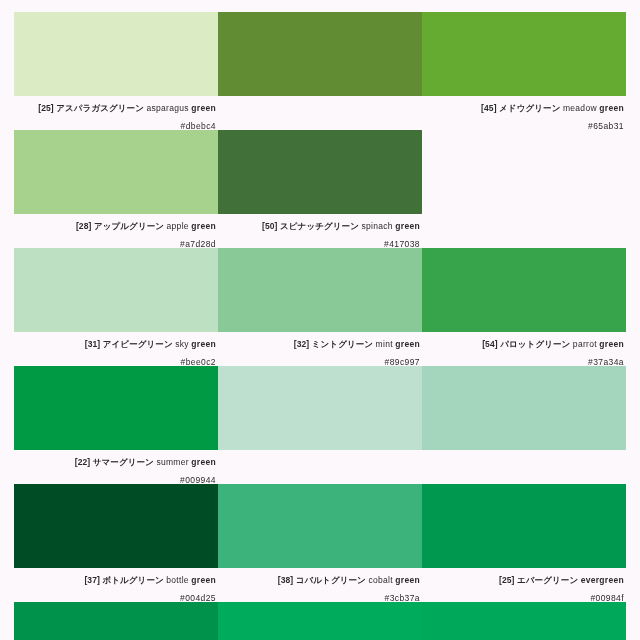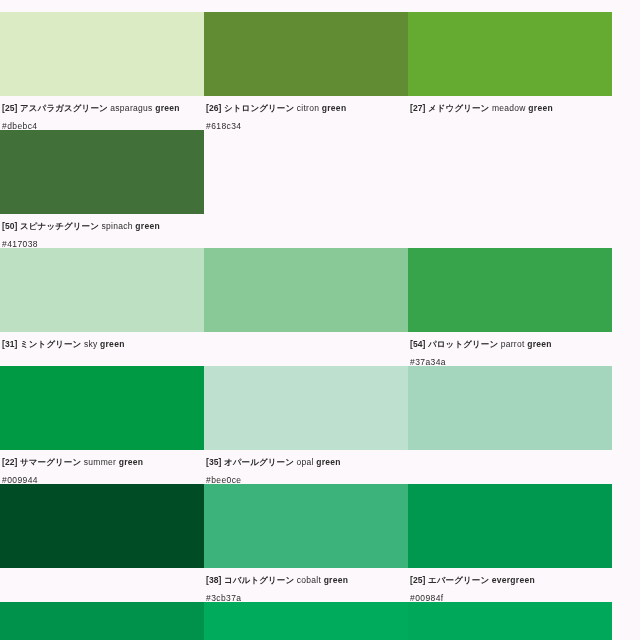--- a/index.html
+++ b/index.html
@@ -6,22 +6,23 @@
   html, body {
     width:640px; height:640px;
     background:#fdf8fb;
     font-family:"Liberation Sans", sans-serif;
     overflow:hidden;
   }
   #palette-page {
     width:640px; height:640px;
     background:#fdf8fb;
     padding-top:12px;
-    padding-left:0;
+    padding-left:14px;
     padding-right:14px;
+    text-align:right;
   }
   .swatch-row {
     display:flex;
     width:612px;
   }
   .swatch-cell {
     width:204px;
     flex:0 0 204px;
   }
   .swatch-chip {
@@ -62,81 +63,90 @@
     <div class="swatch-row">
       <div class="swatch-cell">
         <div class="swatch-chip" style="background: rgb(219, 235, 196);"></div>
         <div class="swatch-info">
           <div class="swatch-title"><span class="idx">[25]</span> <span class="ja">アスパラガスグリーン</span> <span class="en">asparagus</span> <span class="en-b">green</span></div>
           <div class="swatch-hex">#dbebc4</div>
         </div>
       </div>
       <div class="swatch-cell">
         <div class="swatch-chip" style="background: rgb(97, 140, 52);"></div>
-        <div class="swatch-info">
-          <div class="swatch-title"><span class="idx">[26]</span> <span class="ja">シトロングリーン</span> <span class="en">citron</span> <span class="en-b">green</span></div>
-          <div class="swatch-hex">#618c34</div>
-        </div>
       </div>
       <div class="swatch-cell">
         <div class="swatch-chip" style="background: rgb(101, 171, 49);"></div>
         <div class="swatch-info">
-          <div class="swatch-title"><span class="idx">[27]</span> <span class="ja">メドウグリーン</span> <span class="en">meadow</span> <span class="en-b">green</span></div>
+          <div class="swatch-title"><span class="idx">[45]</span> <span class="ja">メドウグリーン</span> <span class="en">meadow</span> <span class="en-b">green</span></div>
+          <div class="swatch-hex">#65ab31</div>
         </div>
       </div>
     </div>
     <div class="swatch-row">
+      <div class="swatch-cell">
+        <div class="swatch-chip" style="background: rgb(167, 210, 141);"></div>
+        <div class="swatch-info">
+          <div class="swatch-title"><span class="idx">[28]</span> <span class="ja">アップルグリーン</span> <span class="en">apple</span> <span class="en-b">green</span></div>
+          <div class="swatch-hex">#a7d28d</div>
+        </div>
+      </div>
       <div class="swatch-cell">
         <div class="swatch-chip" style="background: rgb(65, 112, 56);"></div>
         <div class="swatch-info">
           <div class="swatch-title"><span class="idx">[50]</span> <span class="ja">スピナッチグリーン</span> <span class="en">spinach</span> <span class="en-b">green</span></div>
           <div class="swatch-hex">#417038</div>
         </div>
       </div>
     </div>
     <div class="swatch-row">
       <div class="swatch-cell">
         <div class="swatch-chip" style="background: rgb(190, 224, 194);"></div>
         <div class="swatch-info">
-          <div class="swatch-title"><span class="idx">[31]</span> <span class="ja">ミントグリーン</span> <span class="en">sky</span> <span class="en-b">green</span></div>
+          <div class="swatch-title"><span class="idx">[31]</span> <span class="ja">アイビーグリーン</span> <span class="en">sky</span> <span class="en-b">green</span></div>
+          <div class="swatch-hex">#bee0c2</div>
         </div>
       </div>
       <div class="swatch-cell">
         <div class="swatch-chip" style="background: rgb(137, 201, 151);"></div>
+        <div class="swatch-info">
+          <div class="swatch-title"><span class="idx">[32]</span> <span class="ja">ミントグリーン</span> <span class="en">mint</span> <span class="en-b">green</span></div>
+          <div class="swatch-hex">#89c997</div>
+        </div>
       </div>
       <div class="swatch-cell">
         <div class="swatch-chip" style="background: rgb(55, 163, 74);"></div>
         <div class="swatch-info">
           <div class="swatch-title"><span class="idx">[54]</span> <span class="ja">パロットグリーン</span> <span class="en">parrot</span> <span class="en-b">green</span></div>
           <div class="swatch-hex">#37a34a</div>
         </div>
       </div>
     </div>
     <div class="swatch-row">
       <div class="swatch-cell">
         <div class="swatch-chip" style="background: rgb(0, 153, 68);"></div>
         <div class="swatch-info">
           <div class="swatch-title"><span class="idx">[22]</span> <span class="ja">サマーグリーン</span> <span class="en">summer</span> <span class="en-b">green</span></div>
           <div class="swatch-hex">#009944</div>
         </div>
       </div>
       <div class="swatch-cell">
         <div class="swatch-chip" style="background: rgb(190, 224, 206);"></div>
-        <div class="swatch-info">
-          <div class="swatch-title"><span class="idx">[35]</span> <span class="ja">オパールグリーン</span> <span class="en">opal</span> <span class="en-b">green</span></div>
-          <div class="swatch-hex">#bee0ce</div>
-        </div>
       </div>
       <div class="swatch-cell">
         <div class="swatch-chip" style="background: rgb(164, 213, 189);"></div>
       </div>
     </div>
     <div class="swatch-row">
       <div class="swatch-cell">
         <div class="swatch-chip" style="background: rgb(0, 77, 37);"></div>
+        <div class="swatch-info">
+          <div class="swatch-title"><span class="idx">[37]</span> <span class="ja">ボトルグリーン</span> <span class="en">bottle</span> <span class="en-b">green</span></div>
+          <div class="swatch-hex">#004d25</div>
+        </div>
       </div>
       <div class="swatch-cell">
         <div class="swatch-chip" style="background: rgb(60, 179, 122);"></div>
         <div class="swatch-info">
           <div class="swatch-title"><span class="idx">[38]</span> <span class="ja">コバルトグリーン</span> <span class="en">cobalt</span> <span class="en-b">green</span></div>
           <div class="swatch-hex">#3cb37a</div>
         </div>
       </div>
       <div class="swatch-cell">
         <div class="swatch-chip" style="background: rgb(0, 152, 79);"></div>

